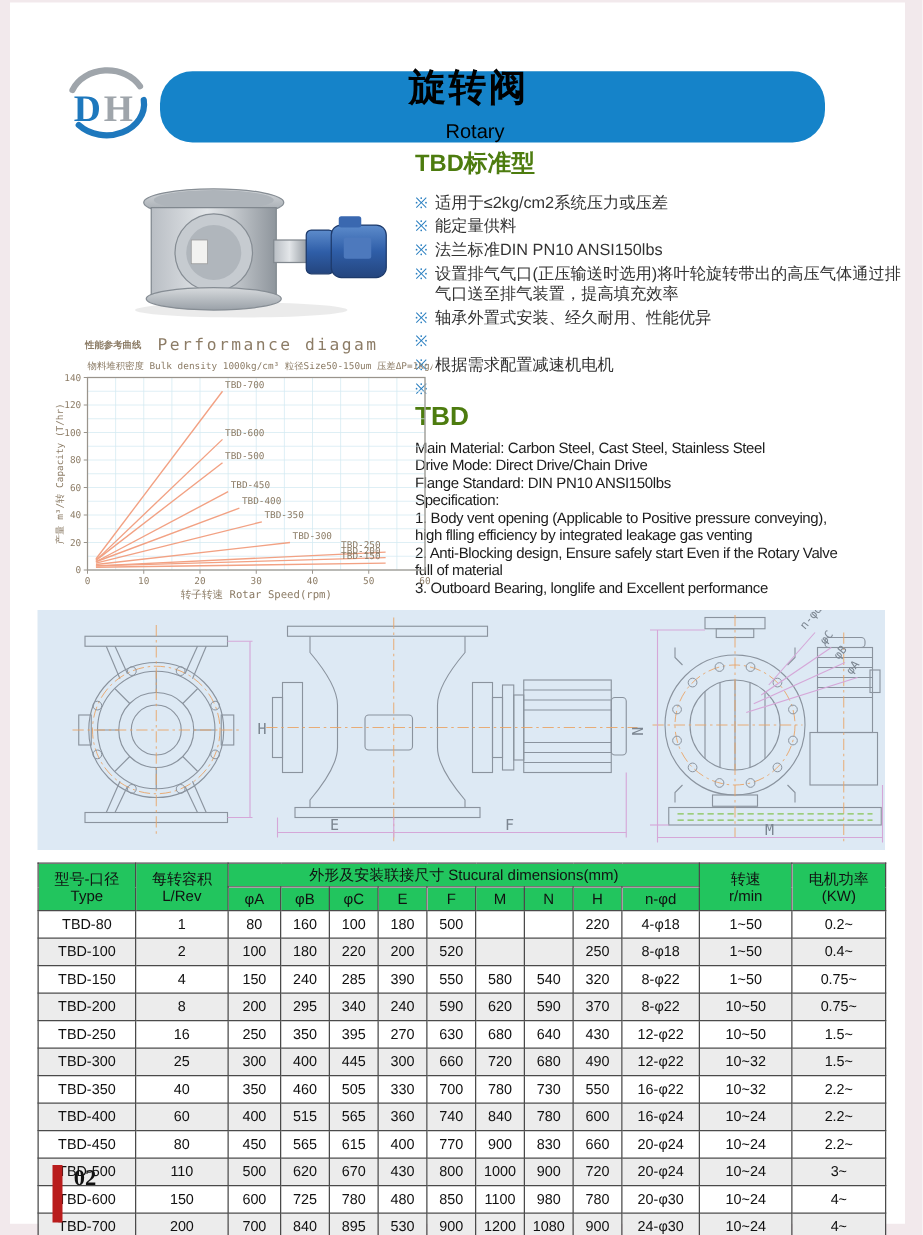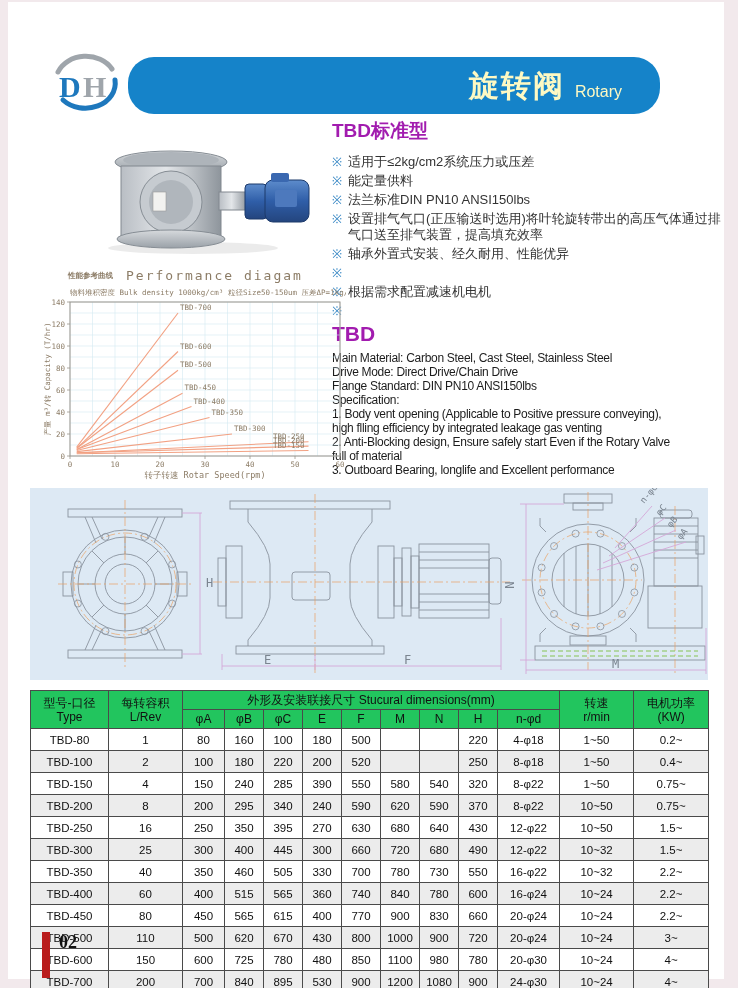--- a/index.html
+++ b/index.html
@@ -4,27 +4,27 @@
 <style>
   html,body{margin:0;padding:0;}
   body{width:738px;height:988px;position:relative;background:#f2e9ec;
        font-family:"Liberation Sans",sans-serif;overflow:hidden;}
   .sheet{position:absolute;left:8px;top:2px;width:716px;height:977px;background:#ffffff;}
 
   
   .logo{position:absolute;left:38px;top:50px;width:78px;height:64px;}
   .banner{position:absolute;left:120px;top:55px;width:532px;height:57px;background:#1583c9;
           border-radius:26px;display:flex;align-items:center;justify-content:flex-end;
-          padding-right:38px;box-sizing:border-box;color:#fef9c3;}
+          padding-right:38px;box-sizing:border-box;color:#000000;flex-direction:column;}
   .banner .zh{font-size:30px;font-weight:bold;letter-spacing:2px;line-height:1;}
   .banner .en{font-size:16px;margin-left:10px;margin-top:12px;line-height:1;}
 
   
   .right-col{position:absolute;left:324px;top:116px;width:400px;}
-  .sec-head{color:#a21caf;font-weight:bold;}
+  .sec-head{color:#4d7c0f;font-weight:bold;}
   .tbd-std{font-size:19px;margin:0 0 10px 0;}
   .bullet{display:flex;font-size:13px;line-height:16px;color:#333;margin-bottom:3px;}
   .bullet .marker{color:#2a7fc0;margin-right:6px;font-size:12px;flex:0 0 auto;}
   .tbd-head{font-size:21px;margin:0 0 5px 0;}
   .spec-line{font-size:12px;line-height:14px;letter-spacing:-0.3px;color:#1c1c1c;white-space:nowrap;}
 
   
   .photo{position:absolute;left:85px;top:138px;width:222px;height:118px;}
   .chart{position:absolute;left:32px;top:262px;width:306px;height:228px;}
 

